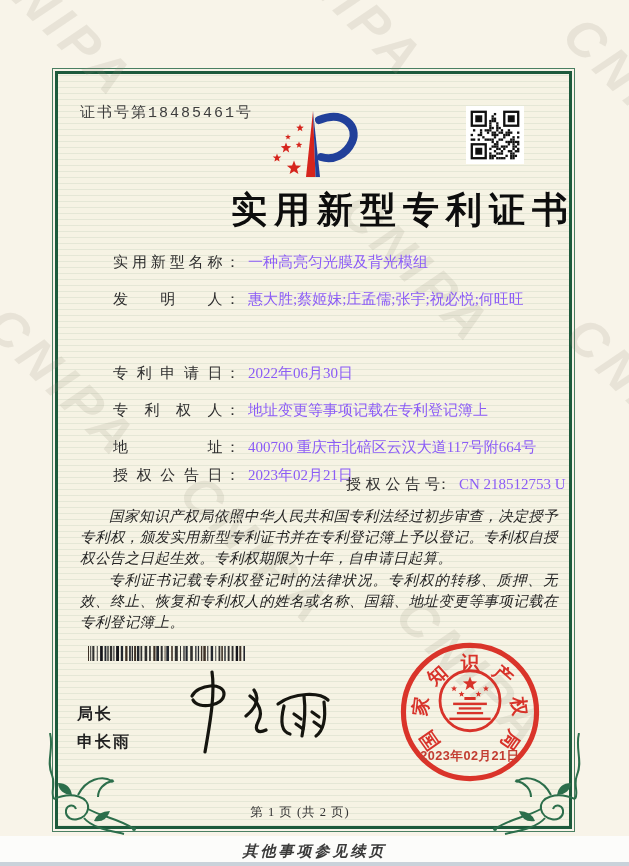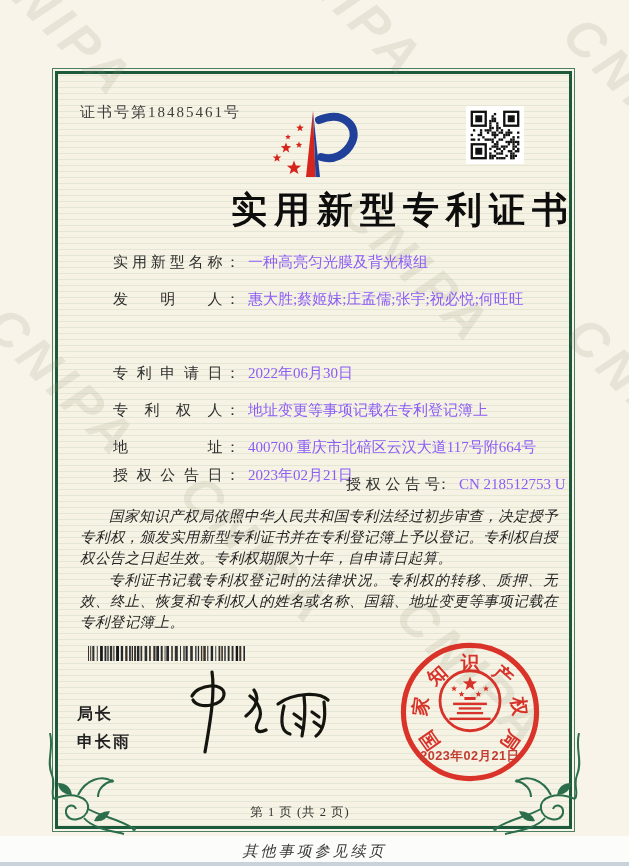--- a/index.html
+++ b/index.html
@@ -28,21 +28,21 @@
   }
   .cert-border-inner{
     width:100%;height:100%;box-sizing:border-box;
     border:3px solid #1d5a3c;
     background-color:#f6f3e4;
     background-image:repeating-linear-gradient(0deg, rgba(138,170,140,0.16) 0 1px, rgba(0,0,0,0) 1px 6px);
   }
   .content{position:absolute;inset:0;z-index:2;}
   .cert-no{
     position:absolute;left:80px;top:103px;
-    font-size:15px;letter-spacing:2px;color:#3d3d3d;
+    font-size:15px;letter-spacing:2px;color:#3d3d3d;font-family:Liberation Mono, monospace;
   }
   .cert-title{
     position:absolute;left:52px;top:186px;width:523px;
     text-align:right;font-size:36px;font-weight:700;
     letter-spacing:7px;color:#0d0d0d;
   }
   .field-row{position:absolute;left:80px;font-size:15px;white-space:nowrap;}
   .flabel{
     display:inline-block;width:110px;
     text-align:justify;text-align-last:justify;
@@ -64,21 +64,21 @@
     position:absolute;left:77px;top:700px;
     font-family:"Liberation Sans","DejaVu Sans",sans-serif;
     font-size:16px;font-weight:600;color:#222;line-height:28px;letter-spacing:2px;
   }
   .footer-strip{
     position:absolute;left:0;top:836px;width:629px;height:30px;
     background:#fcfcfa;z-index:3;
   }
   .footer-note{
     position:absolute;left:0;top:842px;width:629px;text-align:center;
-    font-size:15px;font-style:italic;letter-spacing:3px;color:#3a3a3a;z-index:4;
+    font-size:15px;font-style:italic;letter-spacing:3px;color:#3a3a3a;z-index:4;font-weight:bold;
   }
   .bottom-bar{position:absolute;left:0;top:862px;width:629px;height:4px;background:#c9d2da;z-index:5;}
   .seal-svg{position:absolute;left:395px;top:637px;opacity:0.93;z-index:6;}
   .seal-arc{font-size:20px;font-weight:700;fill:#d6251d;font-family:"Liberation Serif","DejaVu Serif",serif;}
   .seal-date{font-size:13.5px;font-weight:700;fill:#bf2f24;font-family:"Liberation Sans","DejaVu Sans",sans-serif;letter-spacing:0.5px;}
   .sig-svg{position:absolute;left:178px;top:666px;z-index:4;}
   .flourish{position:absolute;z-index:3;}
   .flourish.right{transform:scaleX(-1);}
 </style>
 </head>

